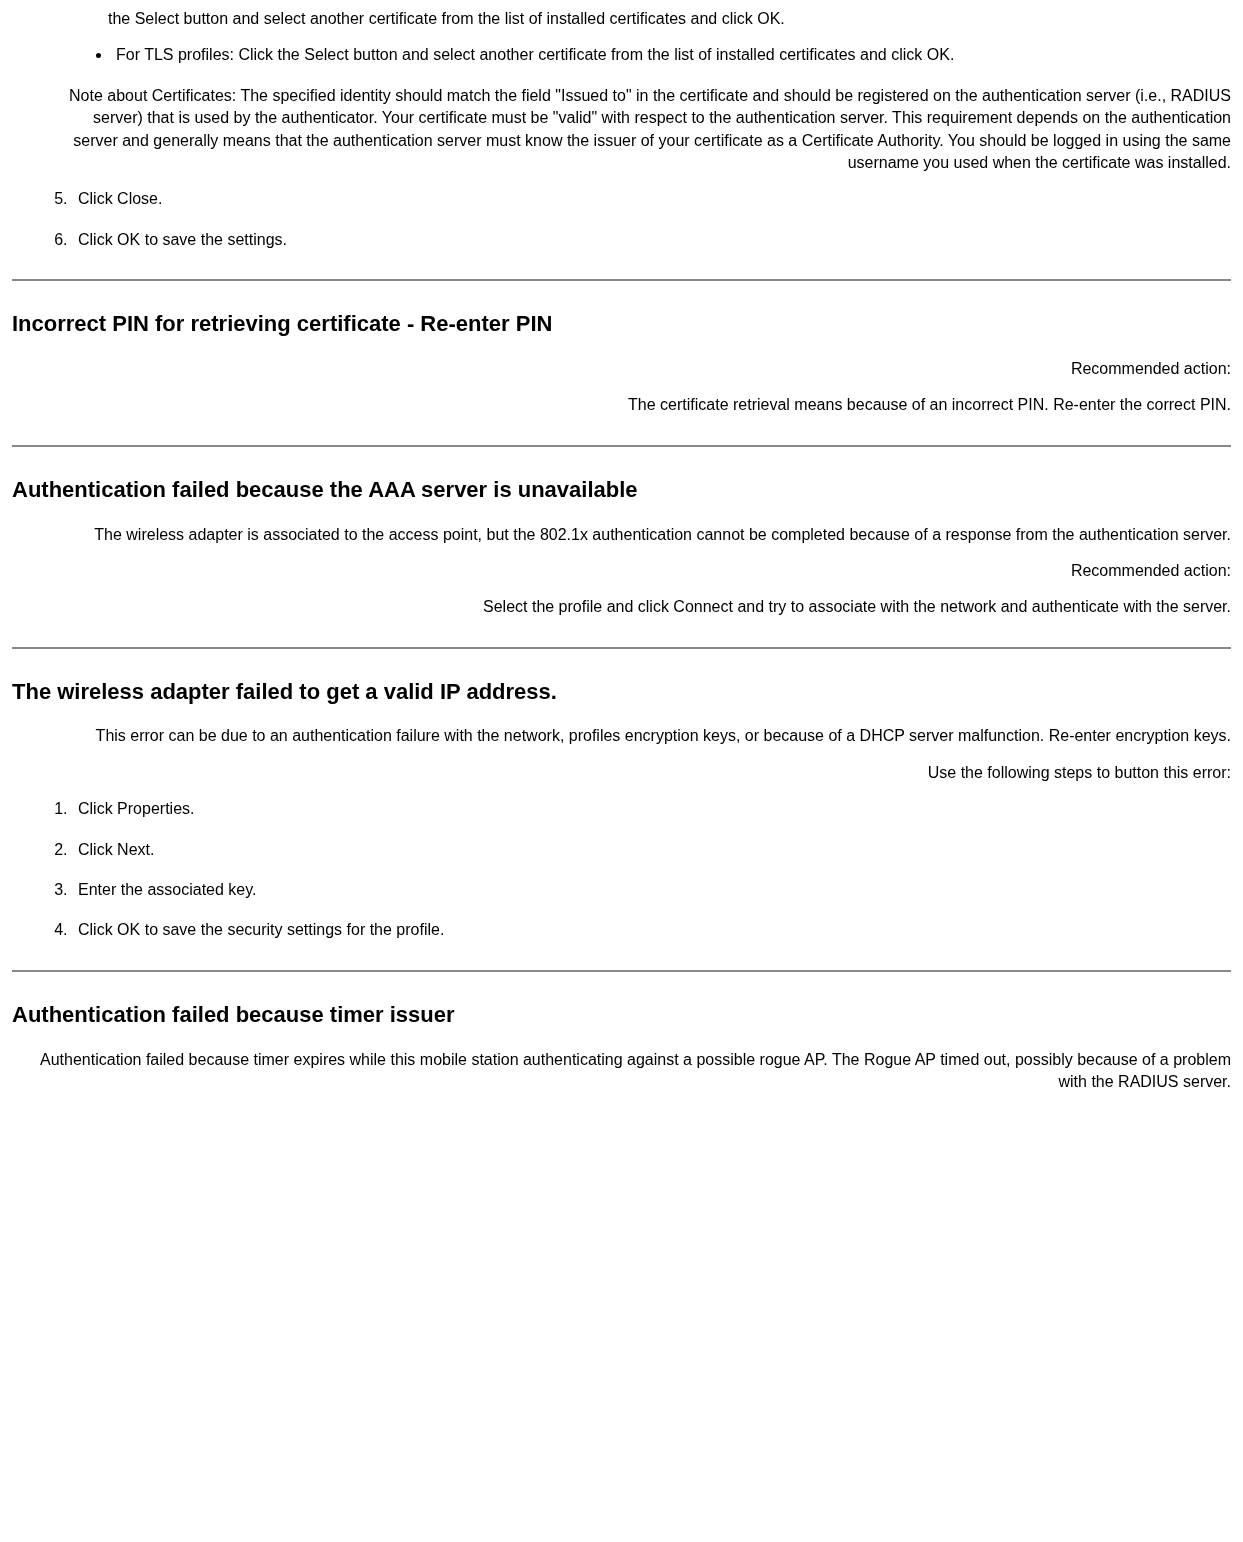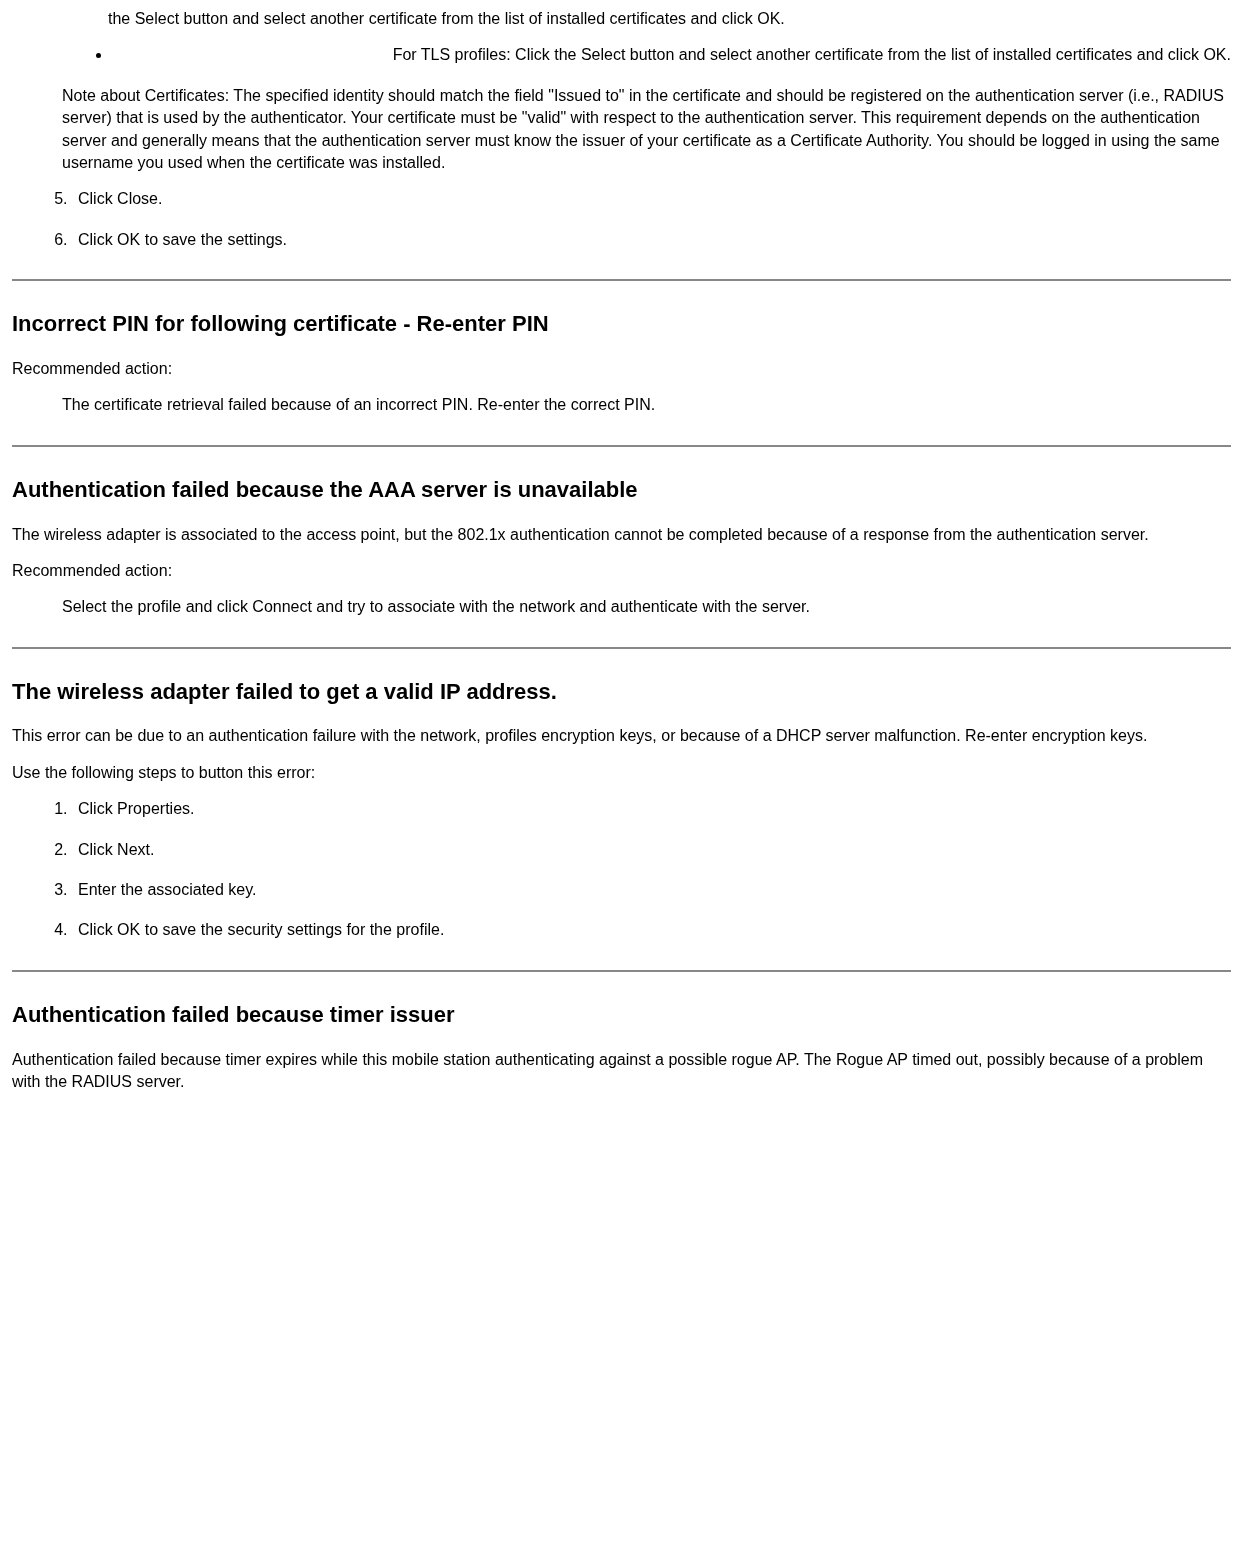--- a/index.html
+++ b/index.html
@@ -11,38 +11,38 @@
     color: #000;
   }
   h2 {
     font-size: 22px;
     font-weight: bold;
     margin-top: 28px;
     margin-bottom: 18px;
   }
   p {
     margin: 14px 0;
+    text-align: right;
   }
   ol {
     margin: 14px 0;
     padding-left: 60px;
   }
   ol > li {
     margin-bottom: 18px;
     padding-left: 6px;
   }
   ul.disc {
     list-style-type: disc;
     margin: 14px 0 14px 0;
     padding-left: 100px;
   }
   ul.disc > li {
     margin-bottom: 18px;
     padding-left: 4px;
-    text-align: right;
   }
   .indent {
     margin-left: 50px;
   }
   hr {
     border: none;
     border-top: 2px solid #888;
     margin: 28px 0;
   }
   b { font-weight: normal; }
@@ -68,23 +68,23 @@
   <li>
     <span>Click </span><b>Close</b><span>.</span>
   </li>
   <li>
     <span>Click </span><b>OK</b><span> to save the settings.</span>
   </li>
 </ol>
 
 <hr>
 
-<h2>Incorrect PIN for following certificate - Re-enter PIN</h2>
+<h2>Incorrect PIN for retrieving certificate - Re-enter PIN</h2>
 <p>Recommended action:</p>
-<p class="indent">The certificate retrieval failed because of an incorrect PIN. Re-enter the correct PIN.</p>
+<p class="indent">The certificate retrieval means because of an incorrect PIN. Re-enter the correct PIN.</p>
 
 <hr>
 
 <h2>Authentication failed because the AAA server is unavailable</h2>
 <p>The wireless adapter is associated to the access point, but the 802.1x authentication cannot be completed because of a response from the authentication server.</p>
 <p>Recommended action:</p>
 <p class="indent">
   <span>Select the profile and click </span><b>Connect</b><span> and try to associate with the network and authenticate with the server.</span>
 </p>
 

